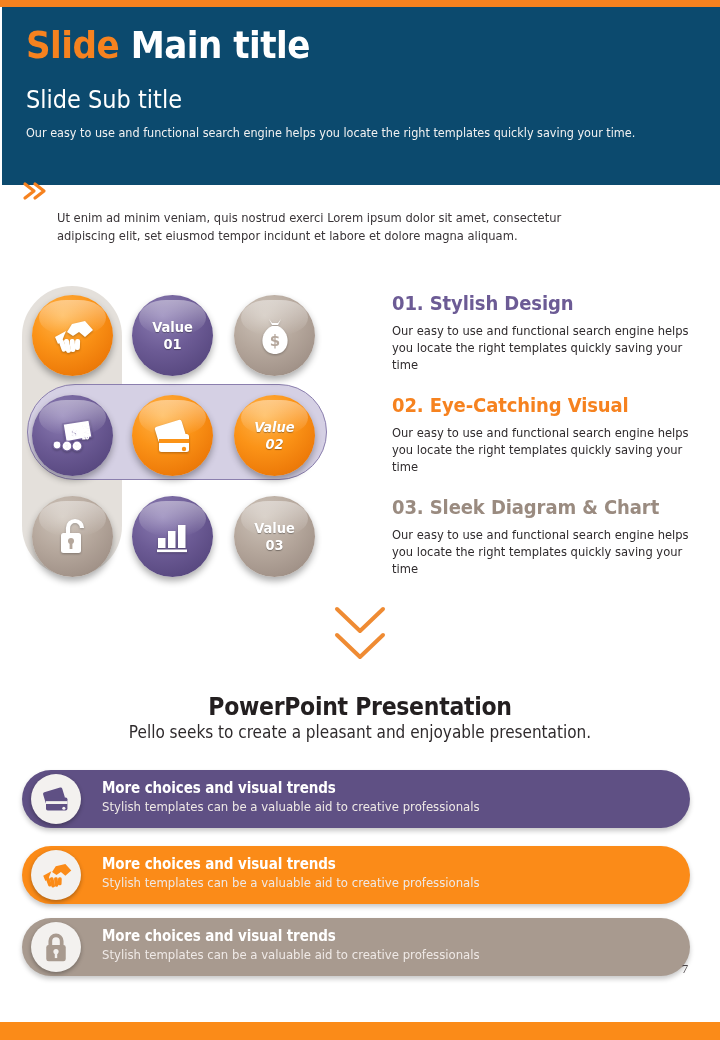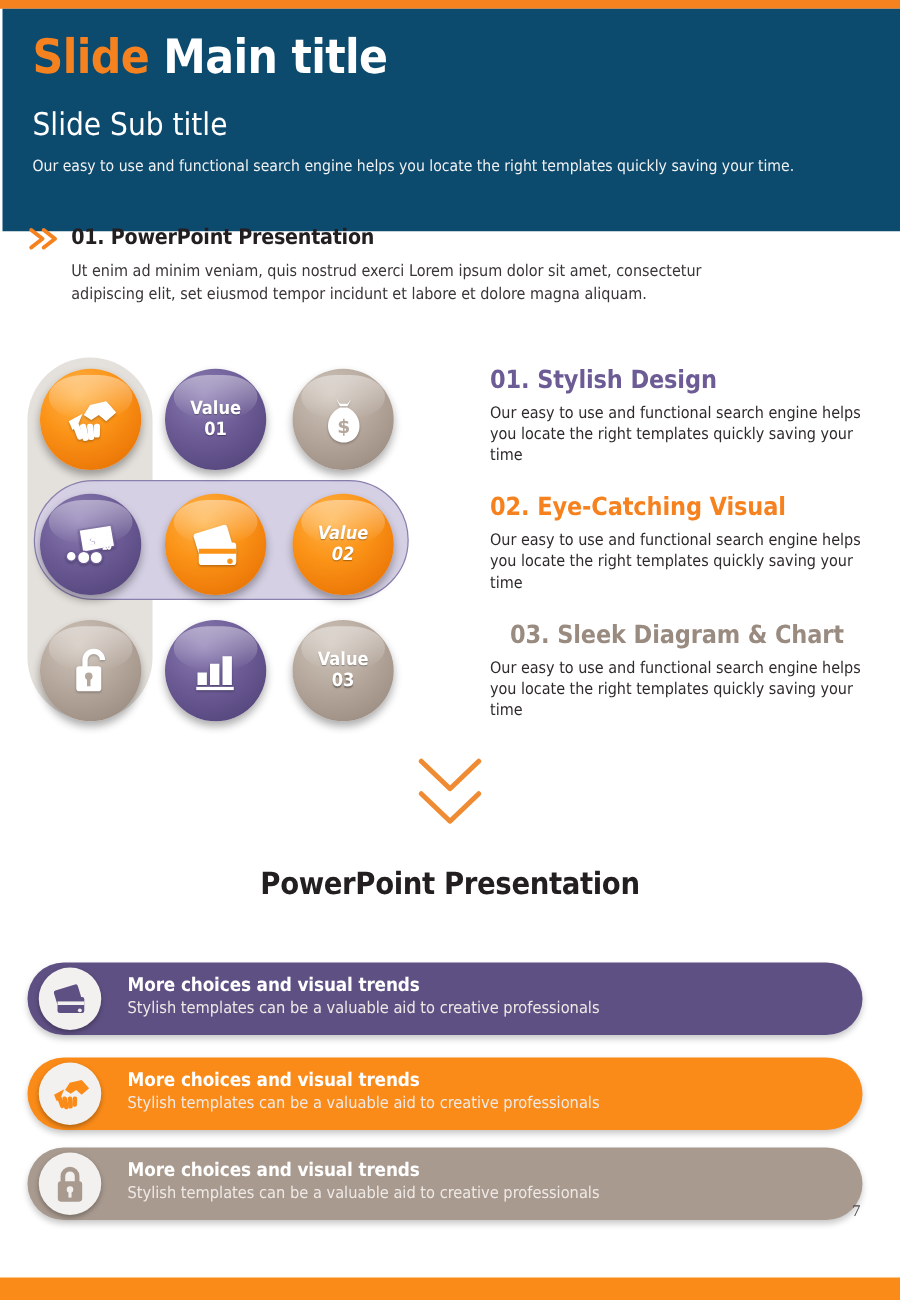--- a/index.html
+++ b/index.html
@@ -47,21 +47,21 @@
   .node.purple { background: radial-gradient(circle at 38% 26%, #8d7eb4 0%, #6c5b95 45%, #5b4b83 75%, #4b3d6d 100%); }
   .node.beige  { background: radial-gradient(circle at 38% 26%, #cfc5bb 0%, #b5a79c 45%, #a3948a 75%, #8f8075 100%); }
   .node-label { color: #fff; font-size: 14.5px; font-weight: bold; line-height: 16.5px;
                 text-align: center; text-shadow: 0 1px 1px rgba(0,0,0,.35); }
   .node svg { filter: drop-shadow(0 1px 1px rgba(0,0,0,.28)); }
 
   
   .feat { position: absolute; left: 392px; width: 300px; }
   .feat h3 { font-size: 20px; font-weight: bold; letter-spacing: -0.1px; margin-bottom: 7px; }
   .feat p  { font-size: 12.8px; color: #2f2b2d; line-height: 17px; }
-  .c-purple { color: #6c5b95; } .c-orange { color: #f6821f; } .c-beige { color: #9a8b80; margin-left: 16px; }
+  .c-purple { color: #6c5b95; } .c-orange { color: #f6821f; } .c-beige { color: #9a8b80; }
 
   
   .chev-down { position: absolute; left: 331px; top: 603px; width: 58px; height: 62px; }
   .cta-title { position: absolute; left: 0; top: 692px; width: 720px; text-align: center;
                font-size: 24.5px; font-weight: bold; color: #231f20; letter-spacing: -0.3px; }
   .cta-sub   { position: absolute; left: 0; top: 722px; width: 720px; text-align: center;
                font-size: 17px; color: #2f2b2d; font-weight: 300; }
 
   
   .pill { position: absolute; left: 22px; width: 668px; height: 58px; border-radius: 29px;
@@ -97,21 +97,20 @@
   </div>
 
   <div class="sec-ico">
     <svg width="30" height="22" viewBox="0 0 30 22">
       <g fill="none" stroke="#f6821f" stroke-width="3.2" stroke-linecap="round" stroke-linejoin="round">
         <path d="M3 4 L12 11 L3 18"></path>
         <path d="M13 4 L22 11 L13 18"></path>
       </g>
     </svg>
   </div>
-  <div class="sec-head">01. PowerPoint Presentation</div>
   <div class="sec-body">Ut enim ad minim veniam, quis nostrud exerci  Lorem ipsum dolor sit amet, consectetur adipiscing elit, set eiusmod tempor incidunt et labore et dolore magna aliquam.</div>
 
   <div class="diagram">
     <div class="col-bg"></div>
     <div class="row-bg"></div>
 
     <div class="node orange" style="left:32px;  top:17px;">
       <div class="ring"></div>
       <svg width="42" height="34" viewBox="0 0 42 34">
         <g fill="#fff">
@@ -241,20 +240,21 @@
 
   <div class="chev-down">
     <svg width="58" height="62" viewBox="0 0 58 62">
       <g fill="none" stroke="#ef8b33" stroke-width="4" stroke-linecap="round" stroke-linejoin="round">
         <path d="M6 6 L29 28 L52 6"></path>
         <path d="M6 32 L29 54 L52 32"></path>
       </g>
     </svg>
   </div>
   <div class="cta-title">PowerPoint Presentation</div>
+  <div class="cta-sub">Pello seeks to create a pleasant and enjoyable presentation.</div>
 
   <div class="pill purple" style="top:770px;">
     <div class="pill-badge">
       <div class="inner">
         <svg width="30" height="26" viewBox="0 0 42 36">
           <g fill="#5f5084">
             <rect x="4" y="5" width="28" height="17" rx="2.5" transform="rotate(-17 18 13)"></rect>
             <rect x="7" y="16" width="30" height="18" rx="2.5"></rect>
           </g>
           <g fill="#f3f1ef">

